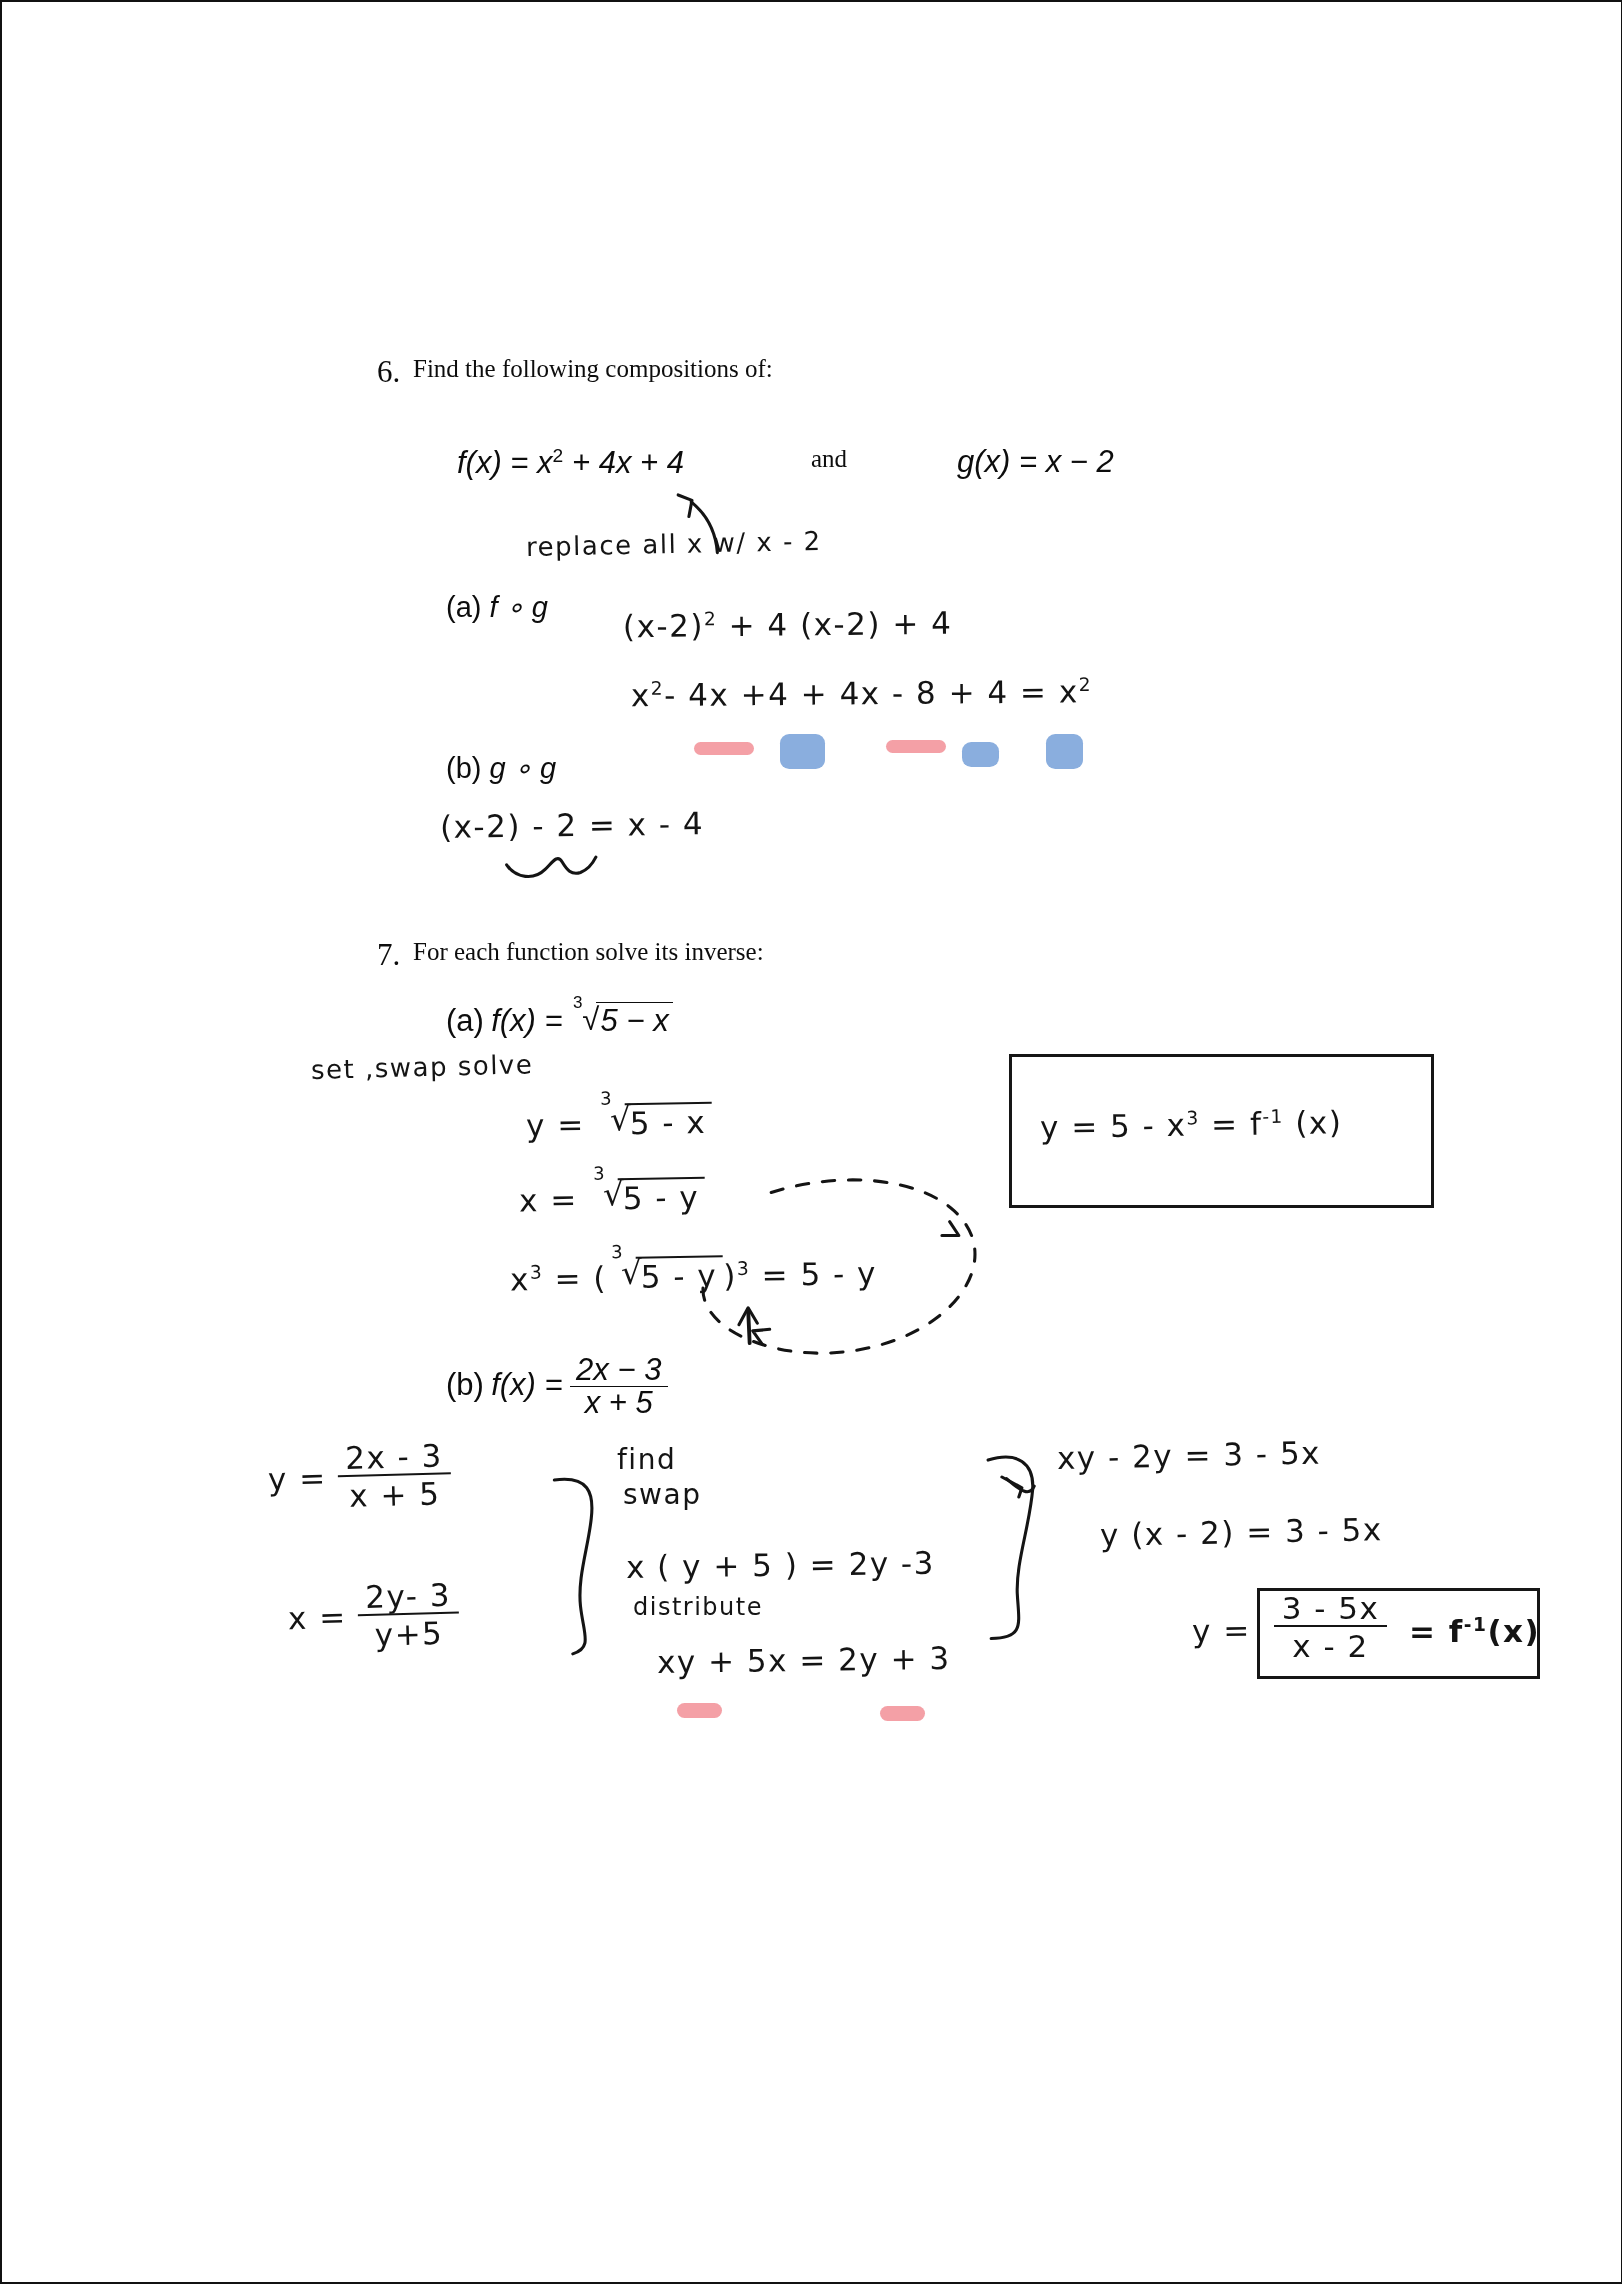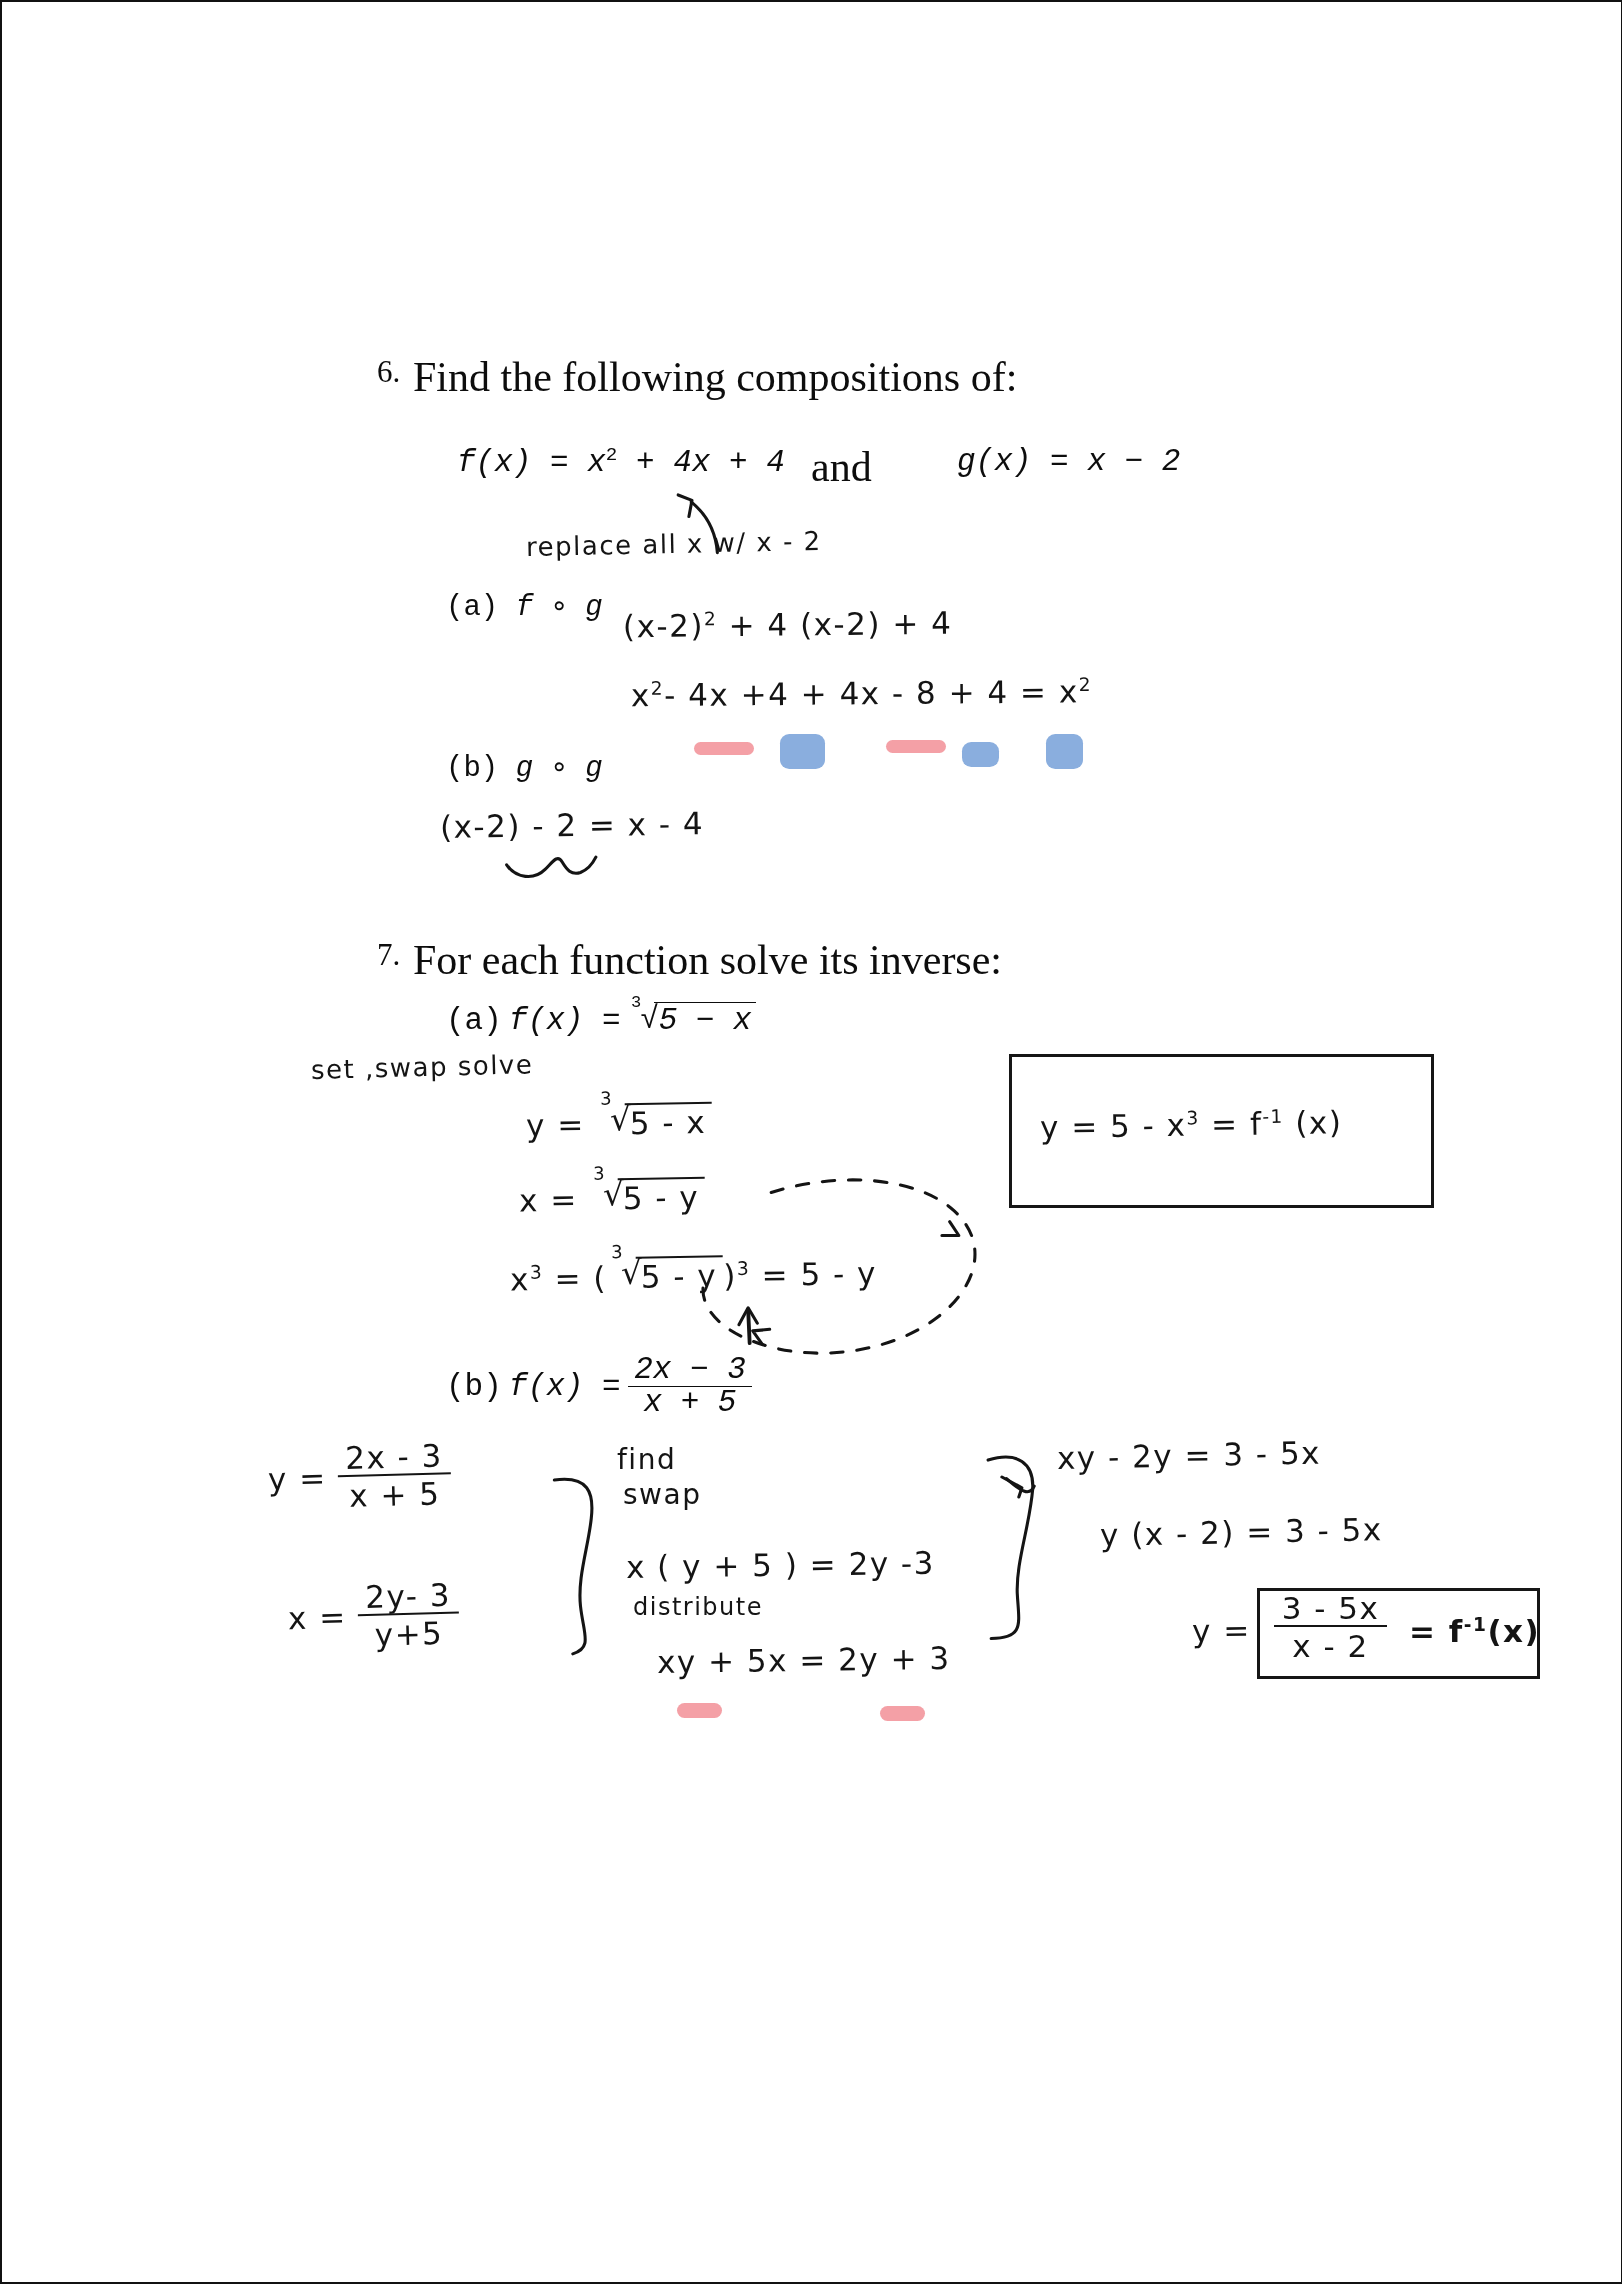--- a/index.html
+++ b/index.html
@@ -20,22 +20,22 @@
   }
   
   .printed {
     position: absolute;
     color: #0d0d0d;
     font-family: "Liberation Serif", serif;
     white-space: nowrap;
     line-height: 1;
   }
   .q-num { font-size: 31px; }
-  .q-body { font-size: 42px; }
-  .math { font-family: Liberation Mono, monospace; font-style: italic; font-size: 31px; }
+  .q-body { font-size: 25px; }
+  .math { font-family: Liberation Sans, sans-serif; font-style: italic; font-size: 31px; }
   .mathup { font-style: normal; }
   .sup {
     font-size: 0.62em;
     vertical-align: super;
     font-style: normal;
   }
   .subitem { font-size: 29px; }
   .frac {
     display: inline-block;
     vertical-align: middle;

